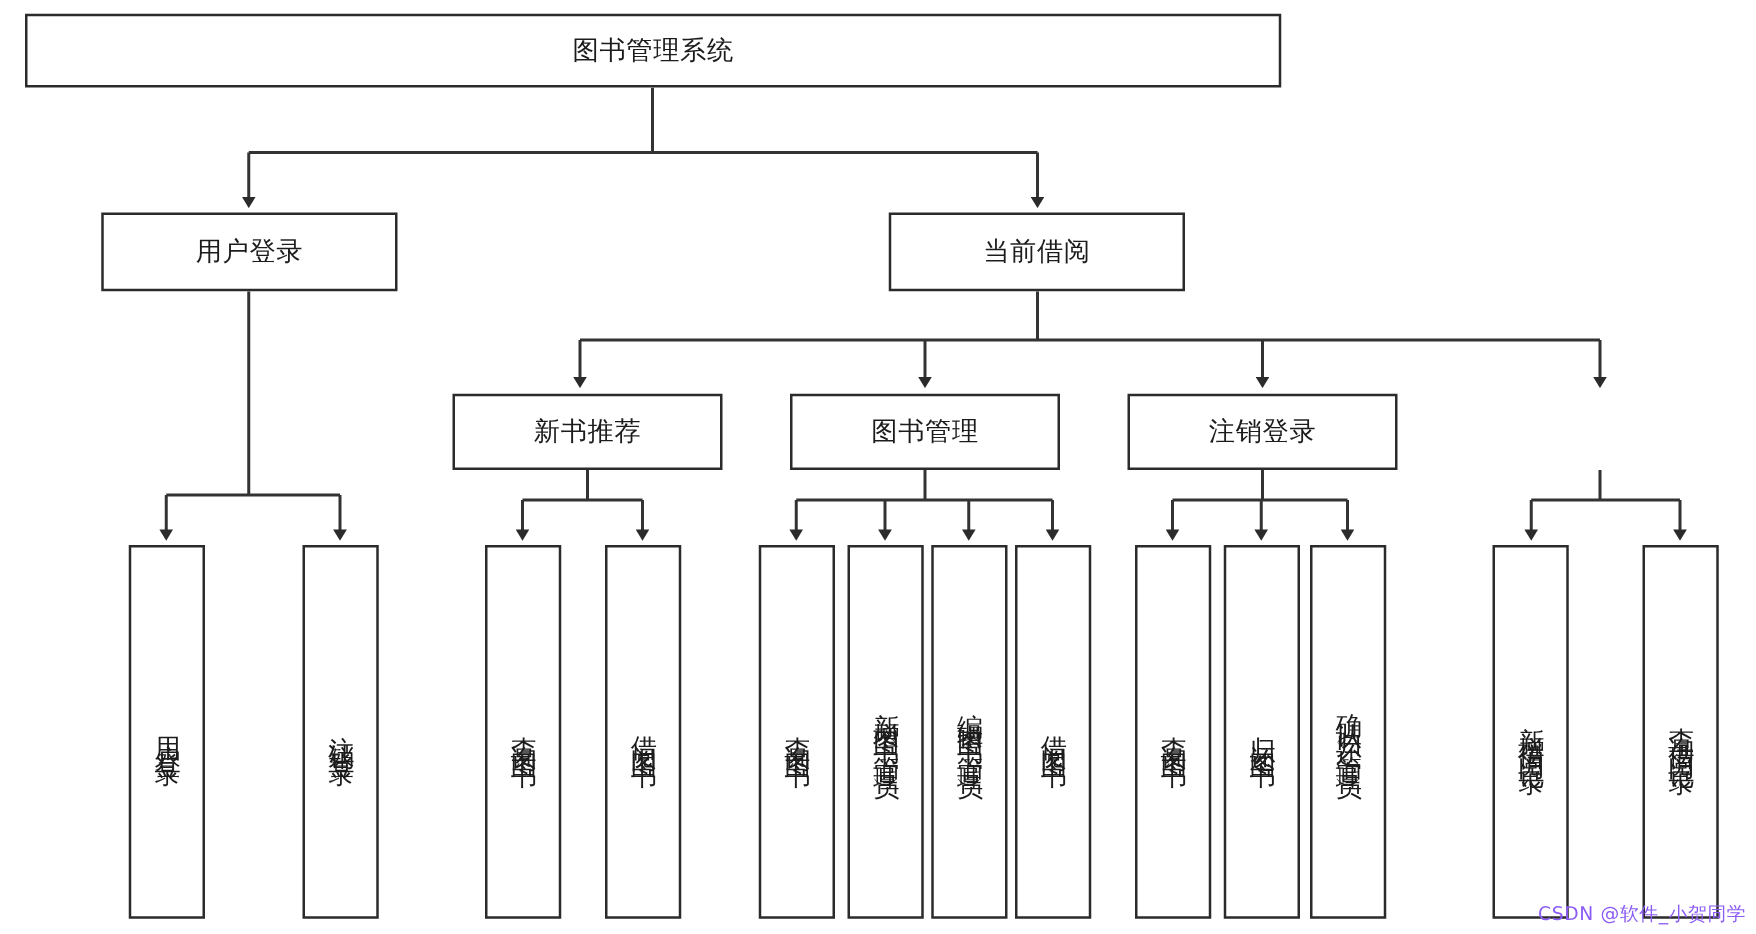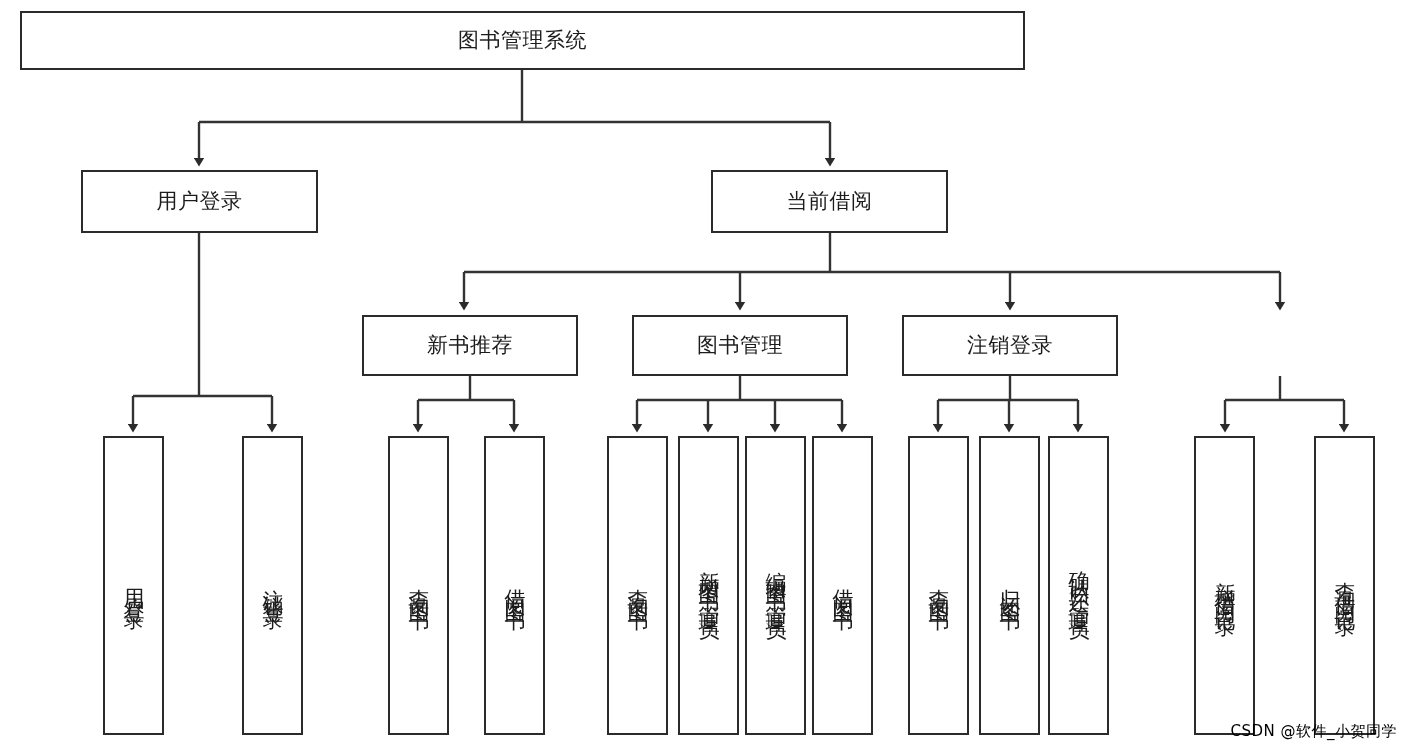--- a/index.html
+++ b/index.html
@@ -59,21 +59,21 @@
     letter-spacing: 7px;
     line-height: 1;
     white-space: nowrap;
     text-align: center;
   }
   .watermark {
     position: absolute;
     right: 8px;
     bottom: 6px;
     font-size: 15px;
-    color: #000000;
+    color: #8b5cf6;
     letter-spacing: 0.5px;
     white-space: nowrap;
     user-select: none;
   }
 </style>
 </head>
 <body>
 
 <div id="diagram-root">
 

